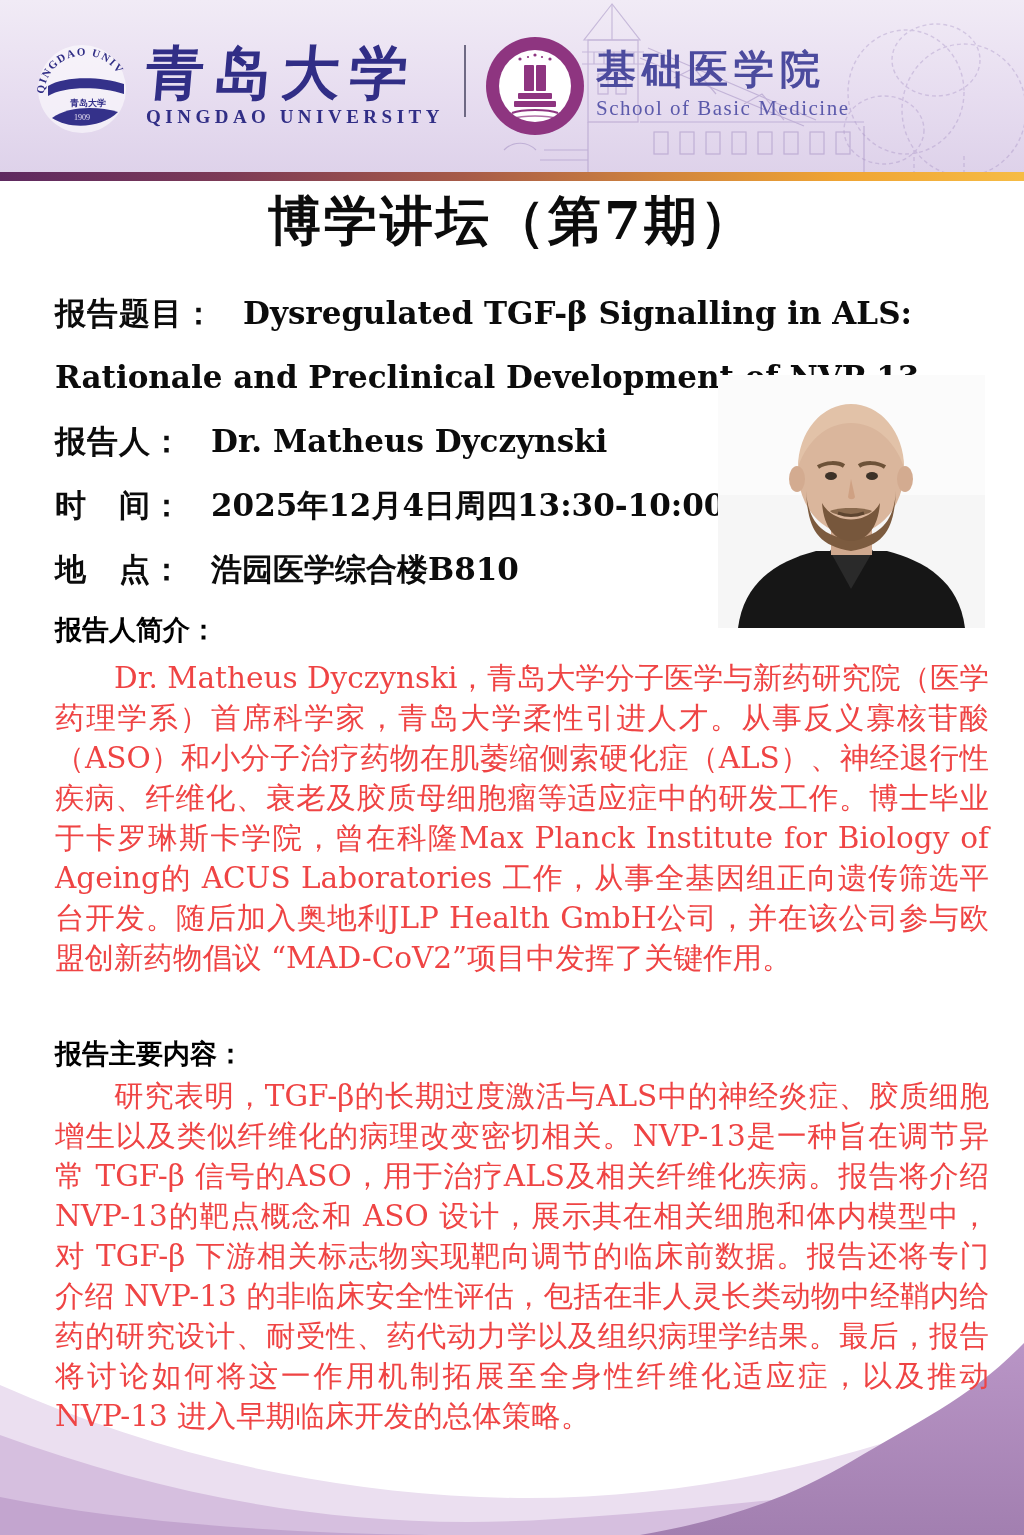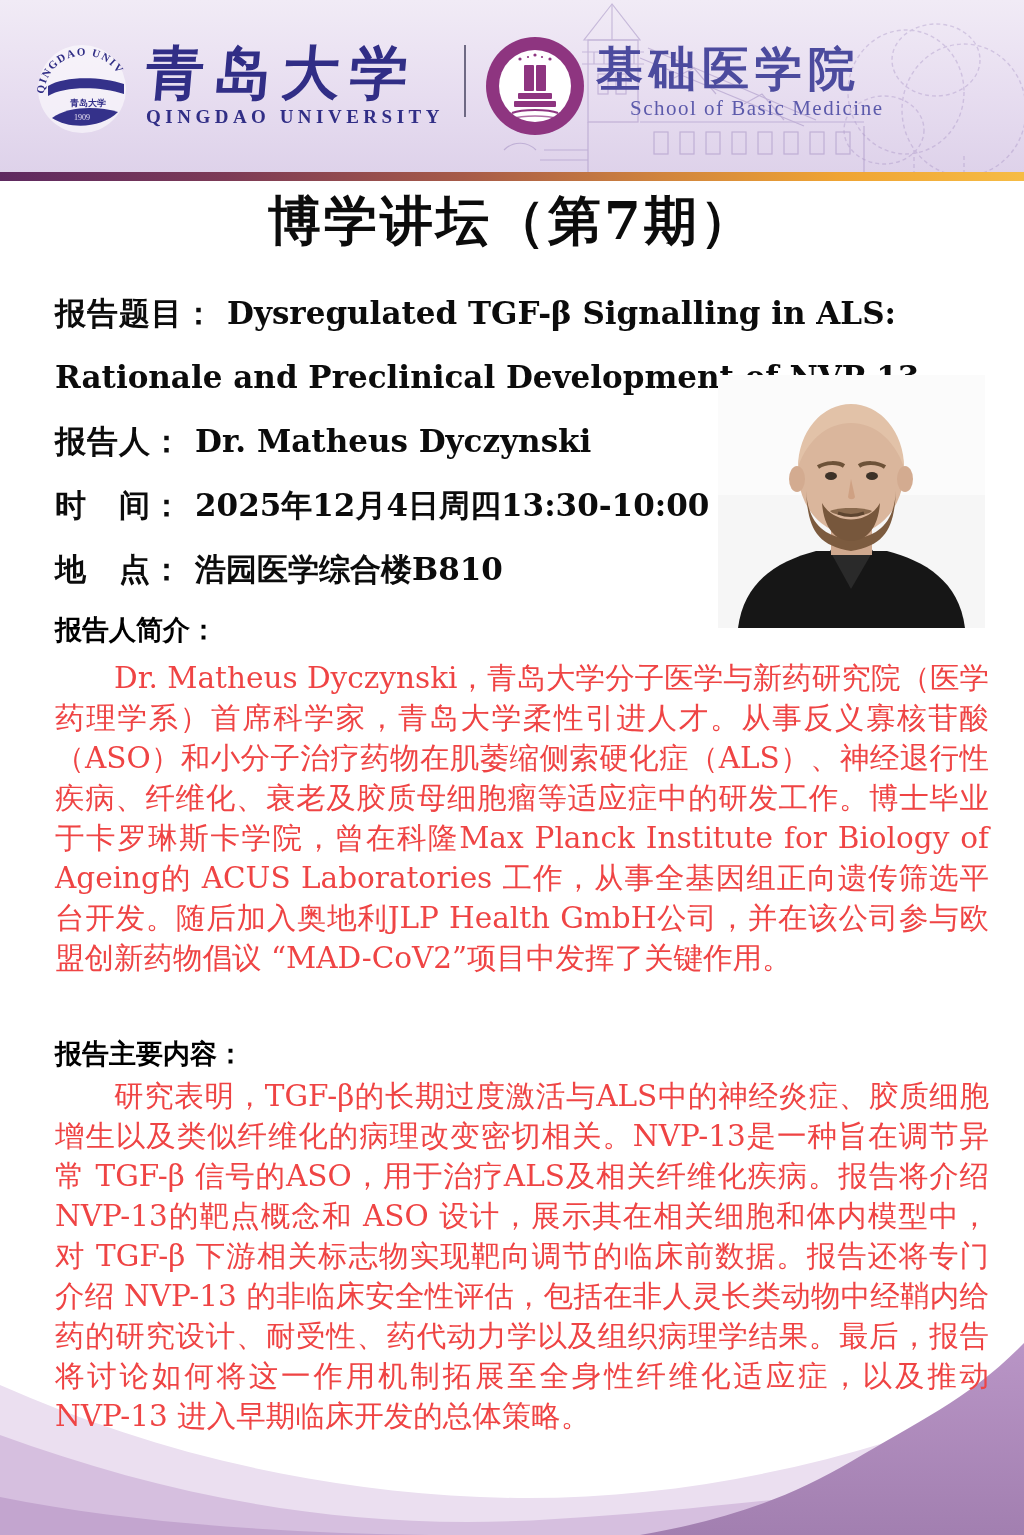--- a/index.html
+++ b/index.html
@@ -29,44 +29,44 @@
   .qdu-en{
     font-size:19px;font-weight:700;color:#312e86;letter-spacing:4.5px;
     margin-top:4px;font-family:"Liberation Serif",serif;white-space:nowrap;
   }
   .header-divider{
     width:2px;height:72px;background:#45415f;opacity:.75;margin:0 18px 10px 20px;flex:0 0 auto;
   }
   .med-seal{width:102px;height:102px;flex:0 0 auto;margin-right:10px;}
   .school-names{margin-bottom:8px;}
   .school-cn{
-    font-size:47px;font-weight:700;color:#4c4b9e;letter-spacing:6px;
+    font-size:40px;font-weight:700;color:#4c4b9e;letter-spacing:6px;
     line-height:50px;white-space:nowrap;
     font-family:"Liberation Sans",sans-serif;
   }
   .school-en{
     font-size:21px;color:#5c5aab;letter-spacing:1.5px;margin-top:2px;
-    font-family:"Liberation Serif",serif;white-space:nowrap;margin-left:34px;
+    font-family:"Liberation Serif",serif;white-space:nowrap;
   }
   .gradient-bar{
     position:absolute;top:172px;left:0;width:1024px;height:9px;
     background:linear-gradient(90deg,#5e2960 0%,#7c3a56 22%,#a65a48 45%,#d1853d 65%,#efa433 82%,#f6bc45 100%);
   }
   
   .page-title{
     position:absolute;top:186px;left:0;width:1024px;z-index:2;
     text-align:center;font-size:53px;font-weight:800;letter-spacing:3px;
     color:#0c0c0c;font-family:"DejaVu Serif",serif;
   }
   .info-block{
     position:absolute;top:281px;left:55px;width:945px;z-index:2;
     font-size:31px;font-weight:bold;line-height:64px;color:#0c0c0c;
   }
   .info-line{margin:0;}
-  .info-label{letter-spacing:1px;margin-right:12px;}
+  .info-label{letter-spacing:1px;margin-right:28px;}
   .speaker-photo{
     position:absolute;left:718px;top:375px;width:267px;height:253px;z-index:2;
     background:linear-gradient(180deg,#ffffff,#eeeeee);
   }
   .section-heading{
     position:absolute;left:55px;z-index:2;
     font-family:"Liberation Sans",sans-serif;font-weight:bold;
     font-size:27px;color:#000;
   }
   .bio-heading{top:612px;}

